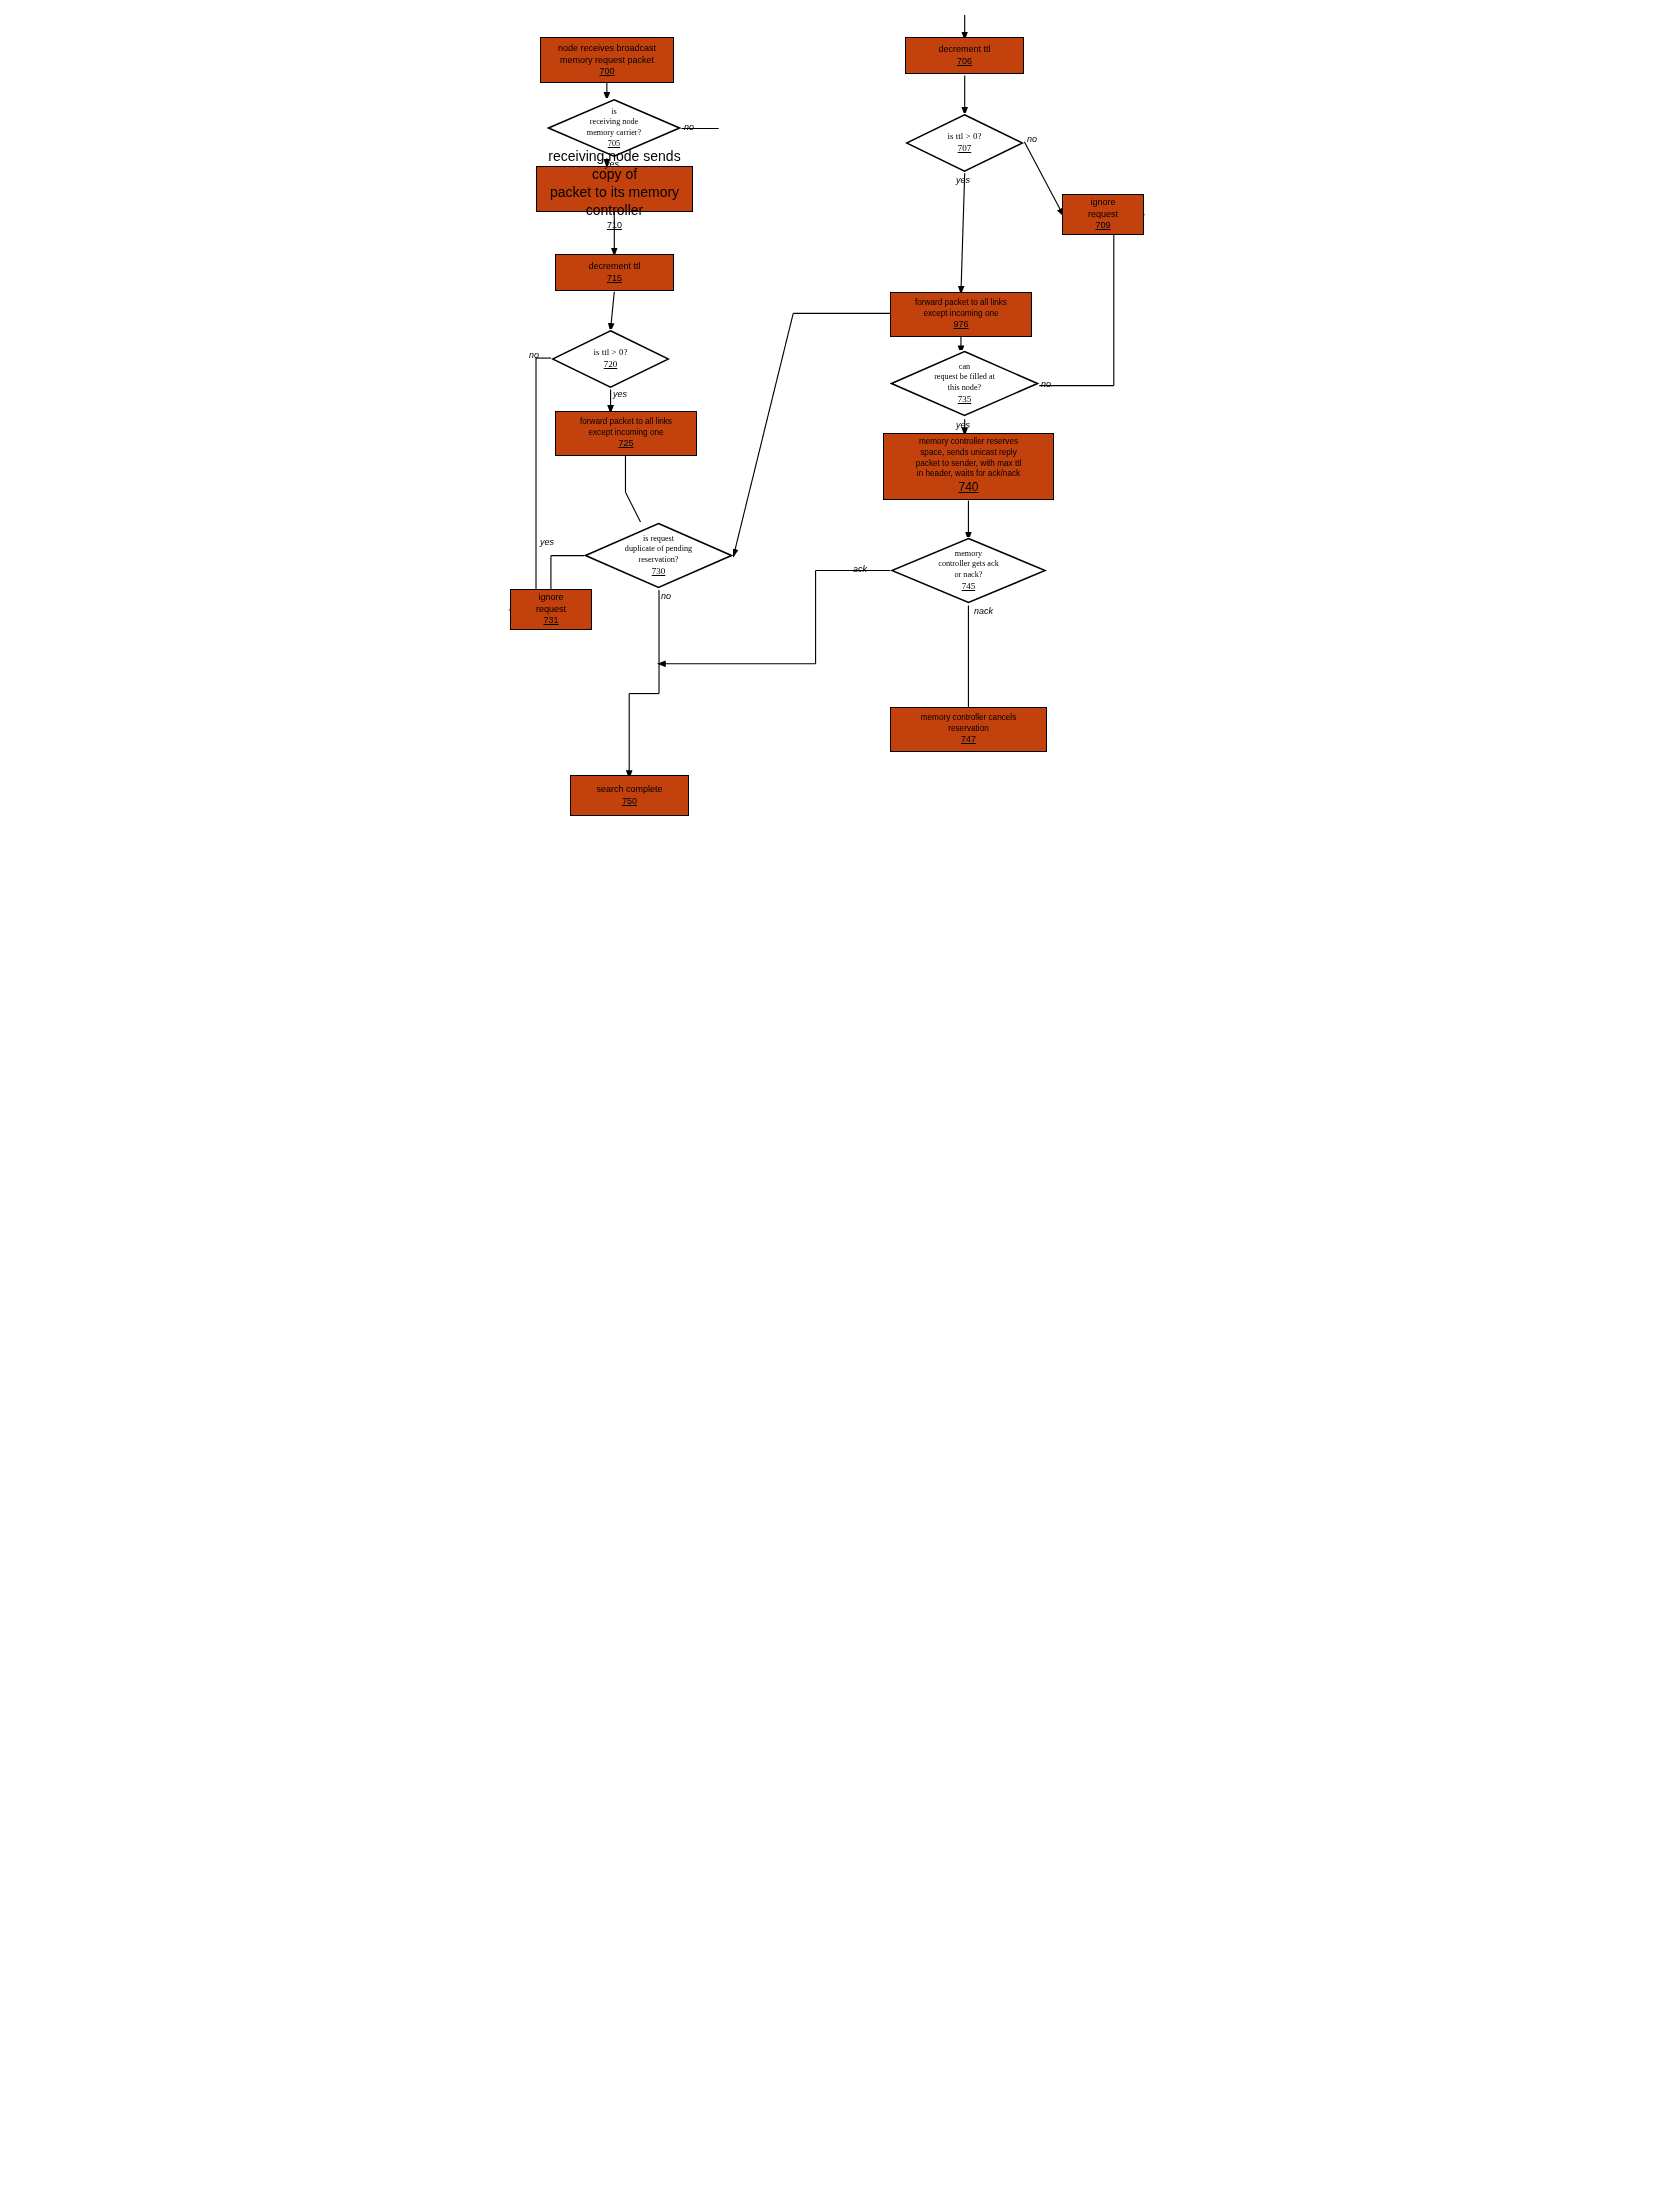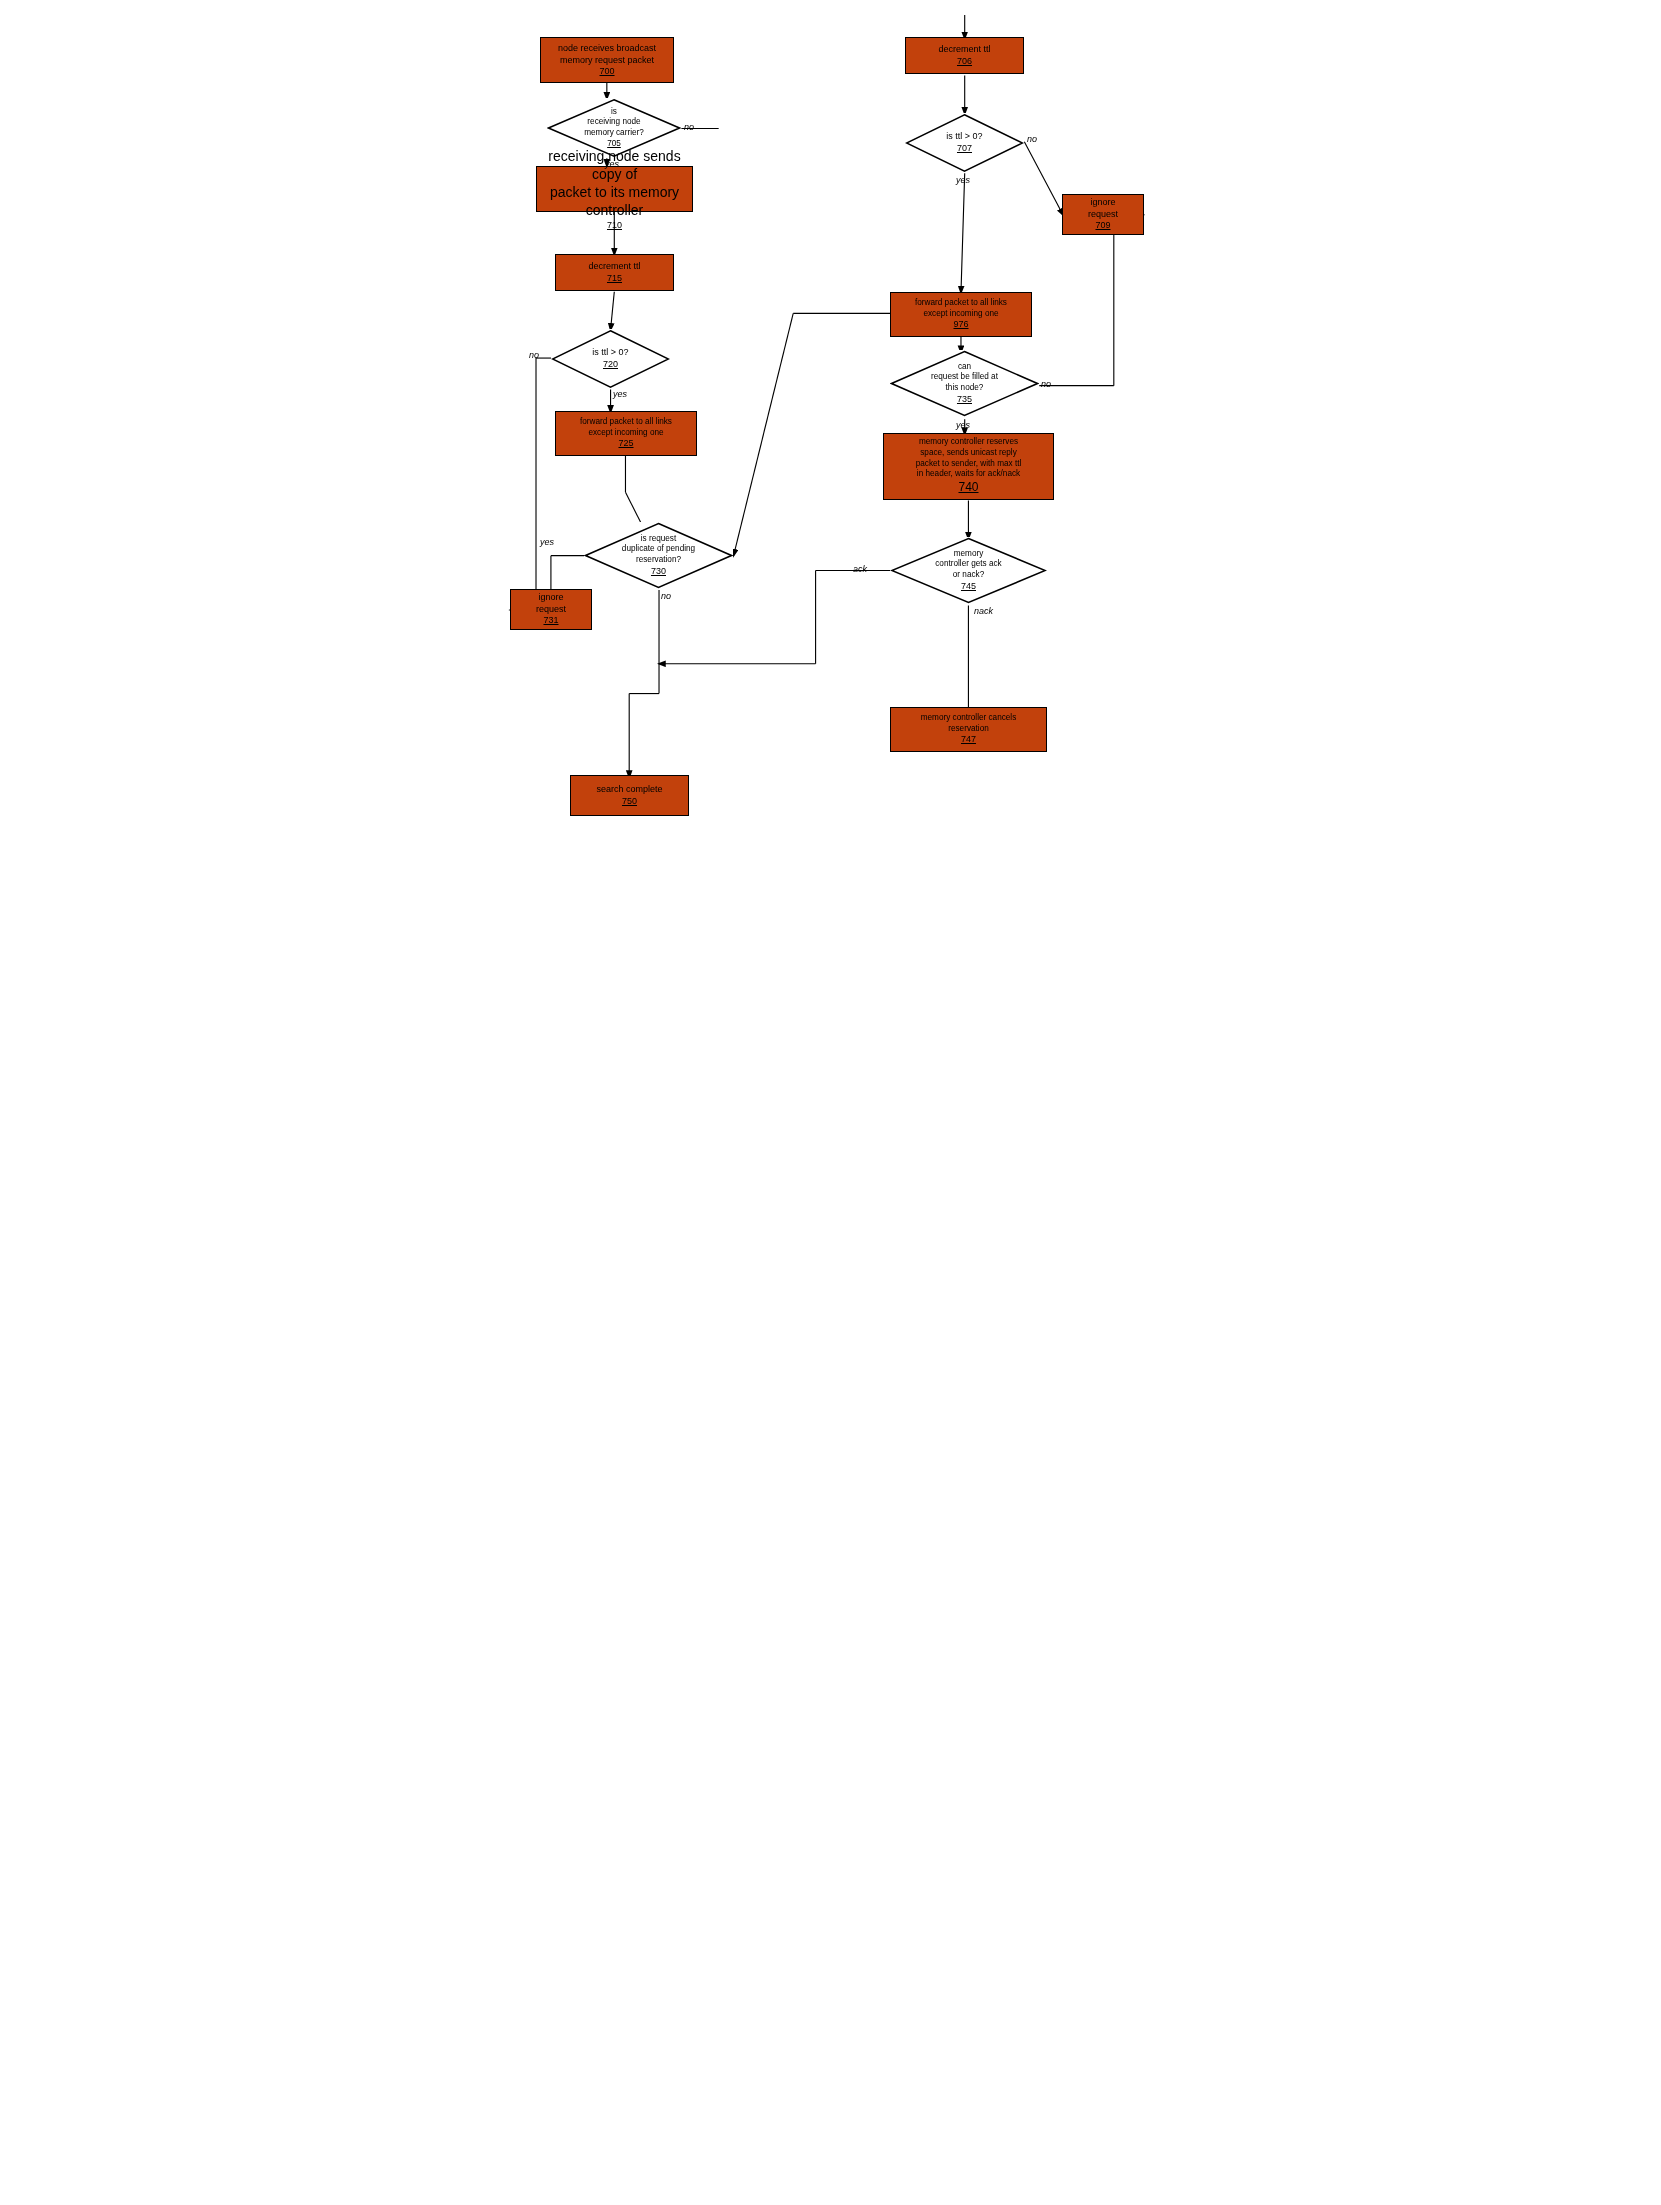--- a/index.html
+++ b/index.html
@@ -42,20 +42,21 @@
       position: absolute;
       width: 100%;
       height: 100%;
       top: 0; left: 0;
     }
     .diamond-text {
       position: relative;
       z-index: 2;
       text-align: center;
       line-height: 1.3;
+      font-family: Liberation Serif, serif;
     }
     .underline { text-decoration: underline; }
     svg.arrows {
       position: absolute;
       top: 0; left: 0;
       width: 100%;
       height: 100%;
       overflow: visible;
       pointer-events: none;
     }

